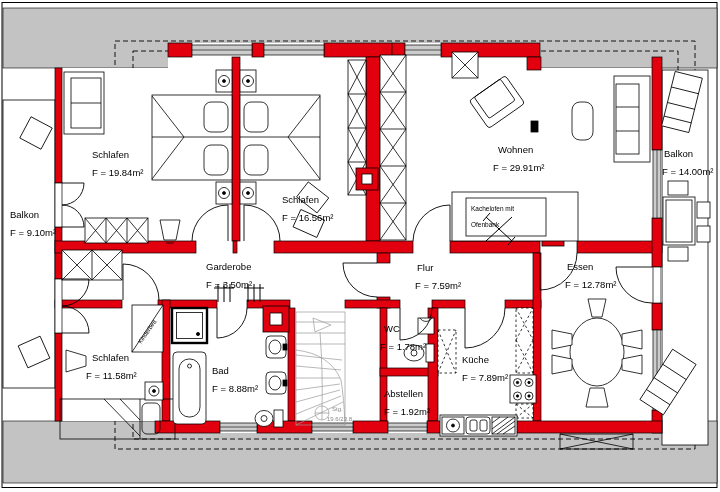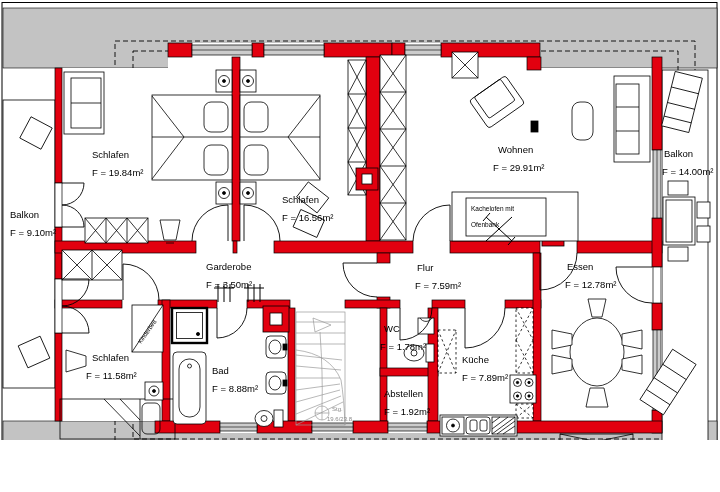--- a/index.html
+++ b/index.html
@@ -1,16 +1,16 @@
 <!DOCTYPE html>
 <html><head>
 <meta charset="utf-8">
 <style>
   html,body{margin:0;padding:0;background:#fff;}
-  .stage{position:relative;width:720px;height:440px;background:#fff;overflow:hidden;
+  .stage{position:relative;width:720px;height:492px;background:#fff;overflow:hidden;
          font-family:"Liberation Sans", sans-serif;}
   svg{display:block;}
   text{font-family:"Liberation Sans", sans-serif;fill:#000;}
   .room-label{font-size:9.5px;}
   .small-label{font-size:6.5px;}
   .stair-label{font-size:6px;fill:#8a8a8a;}
 </style>
 </head>
 <body>
 

